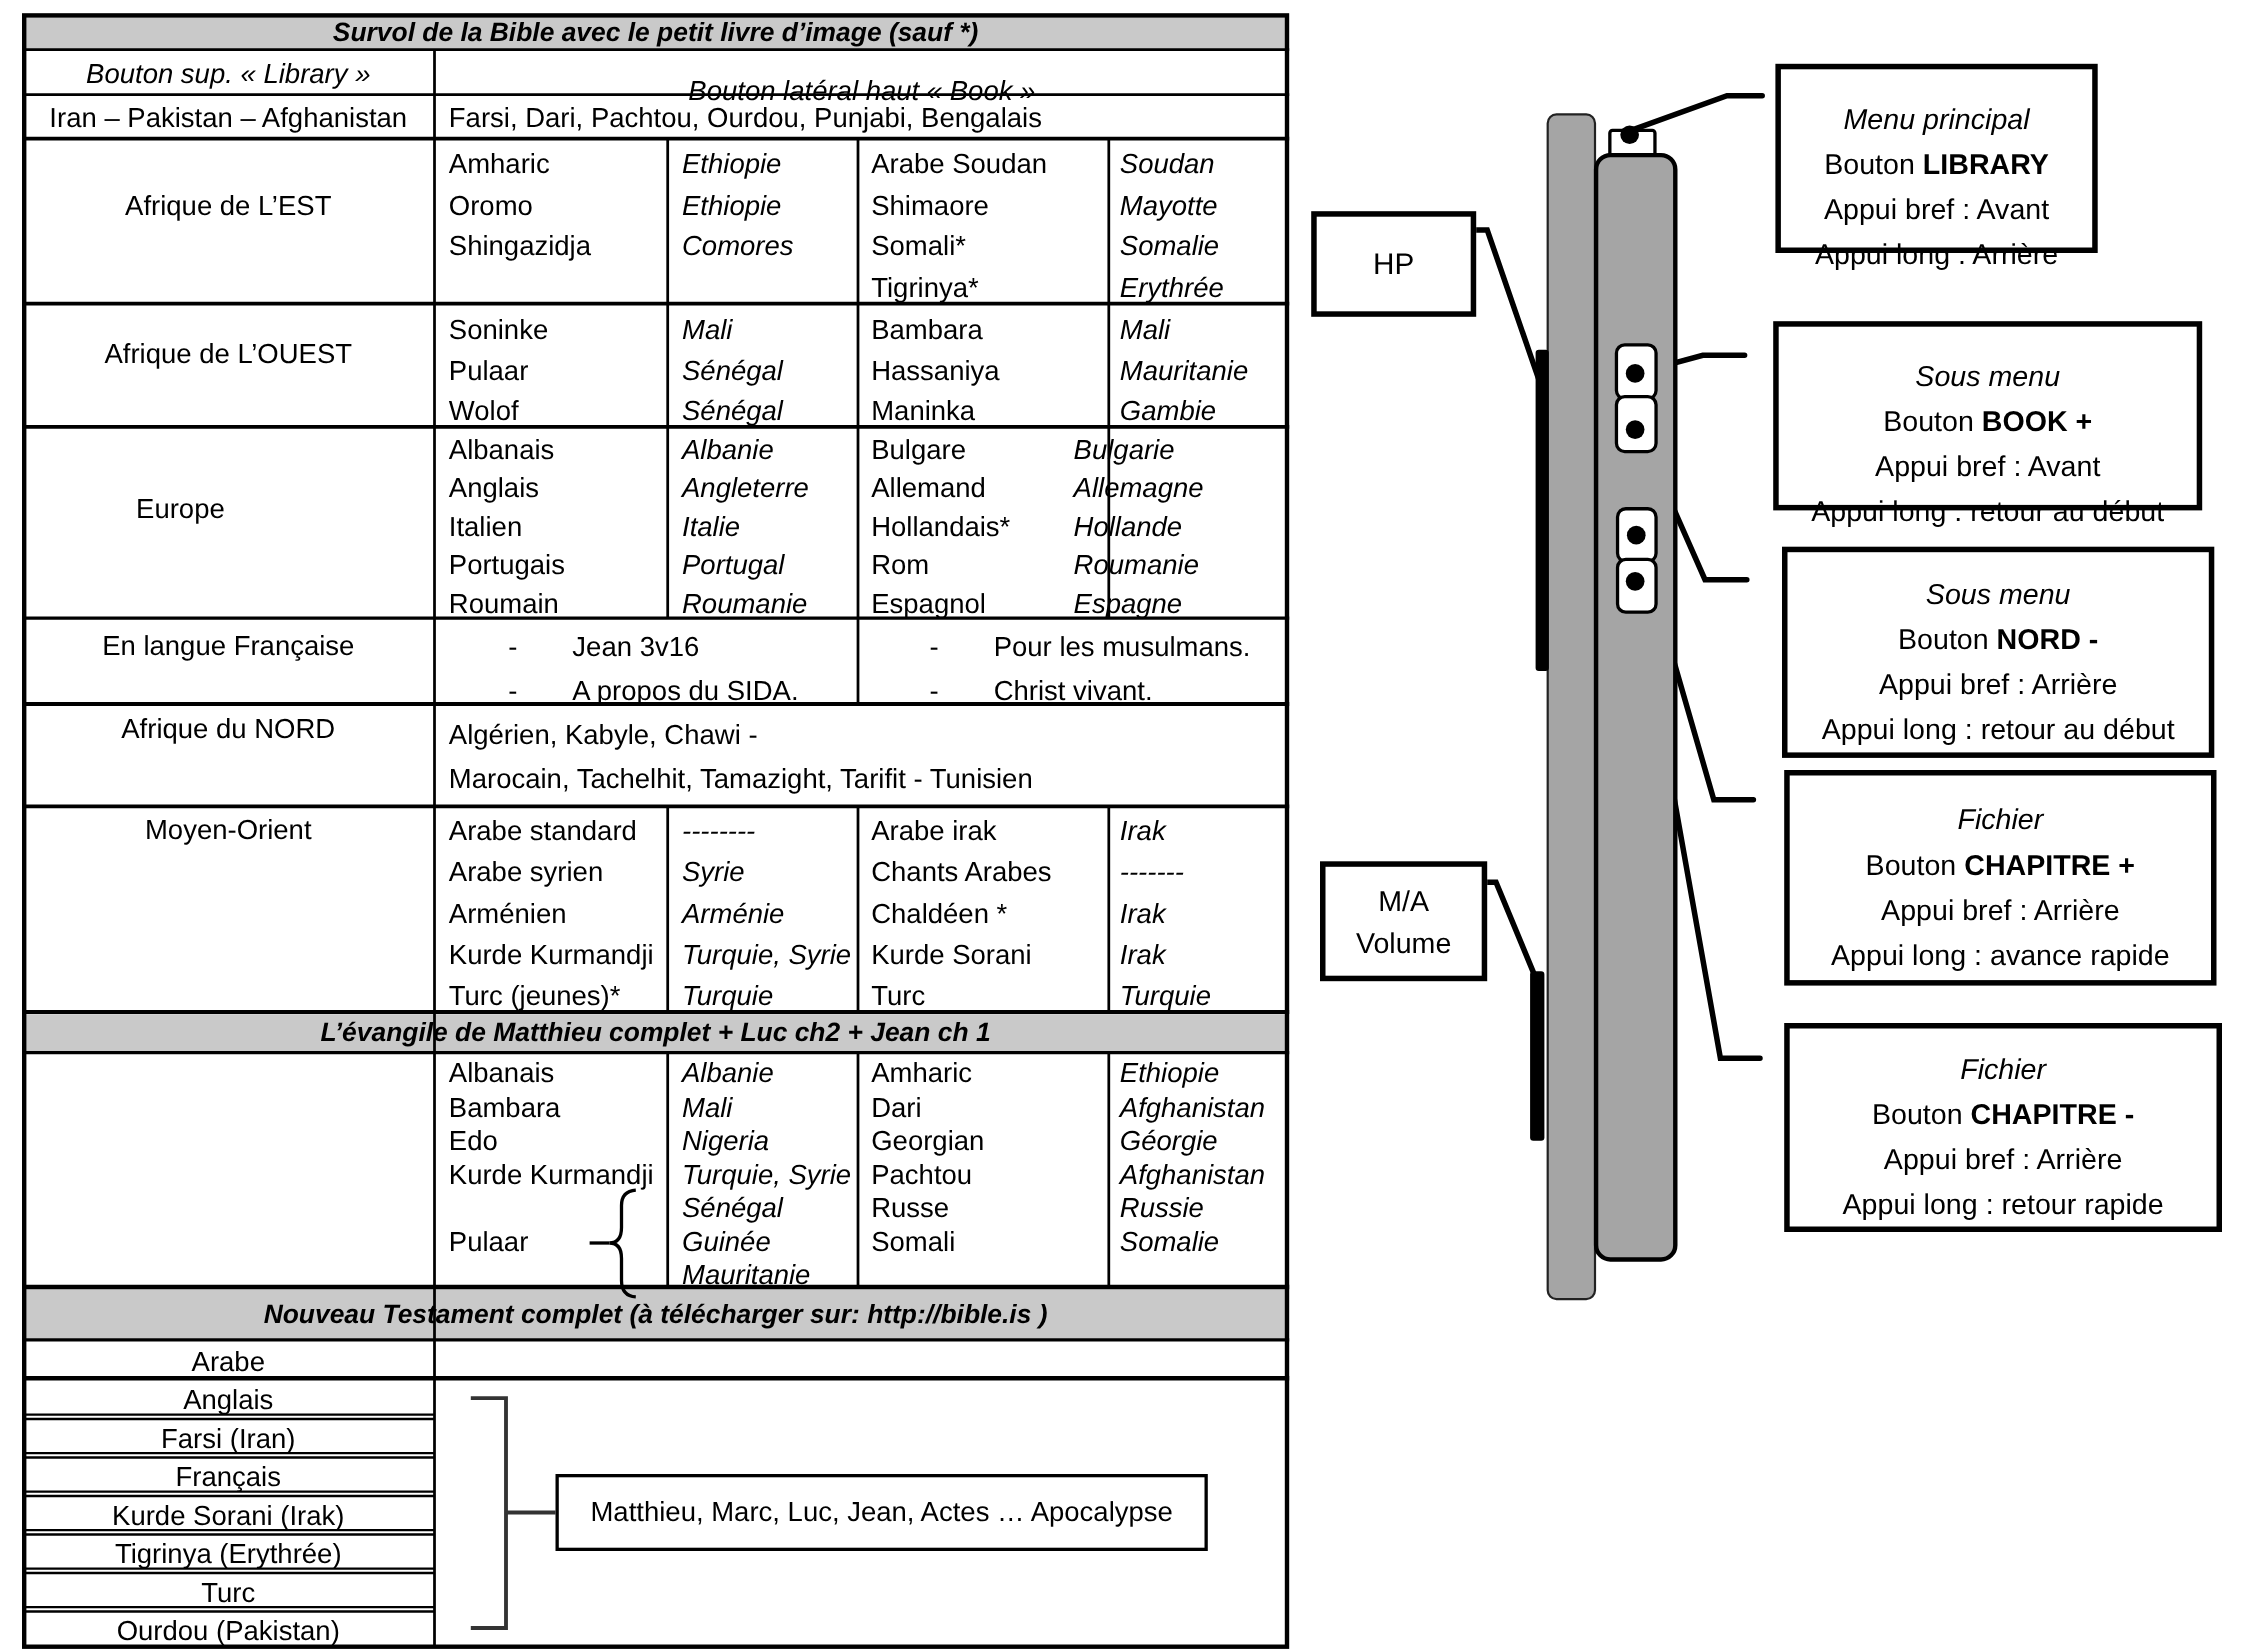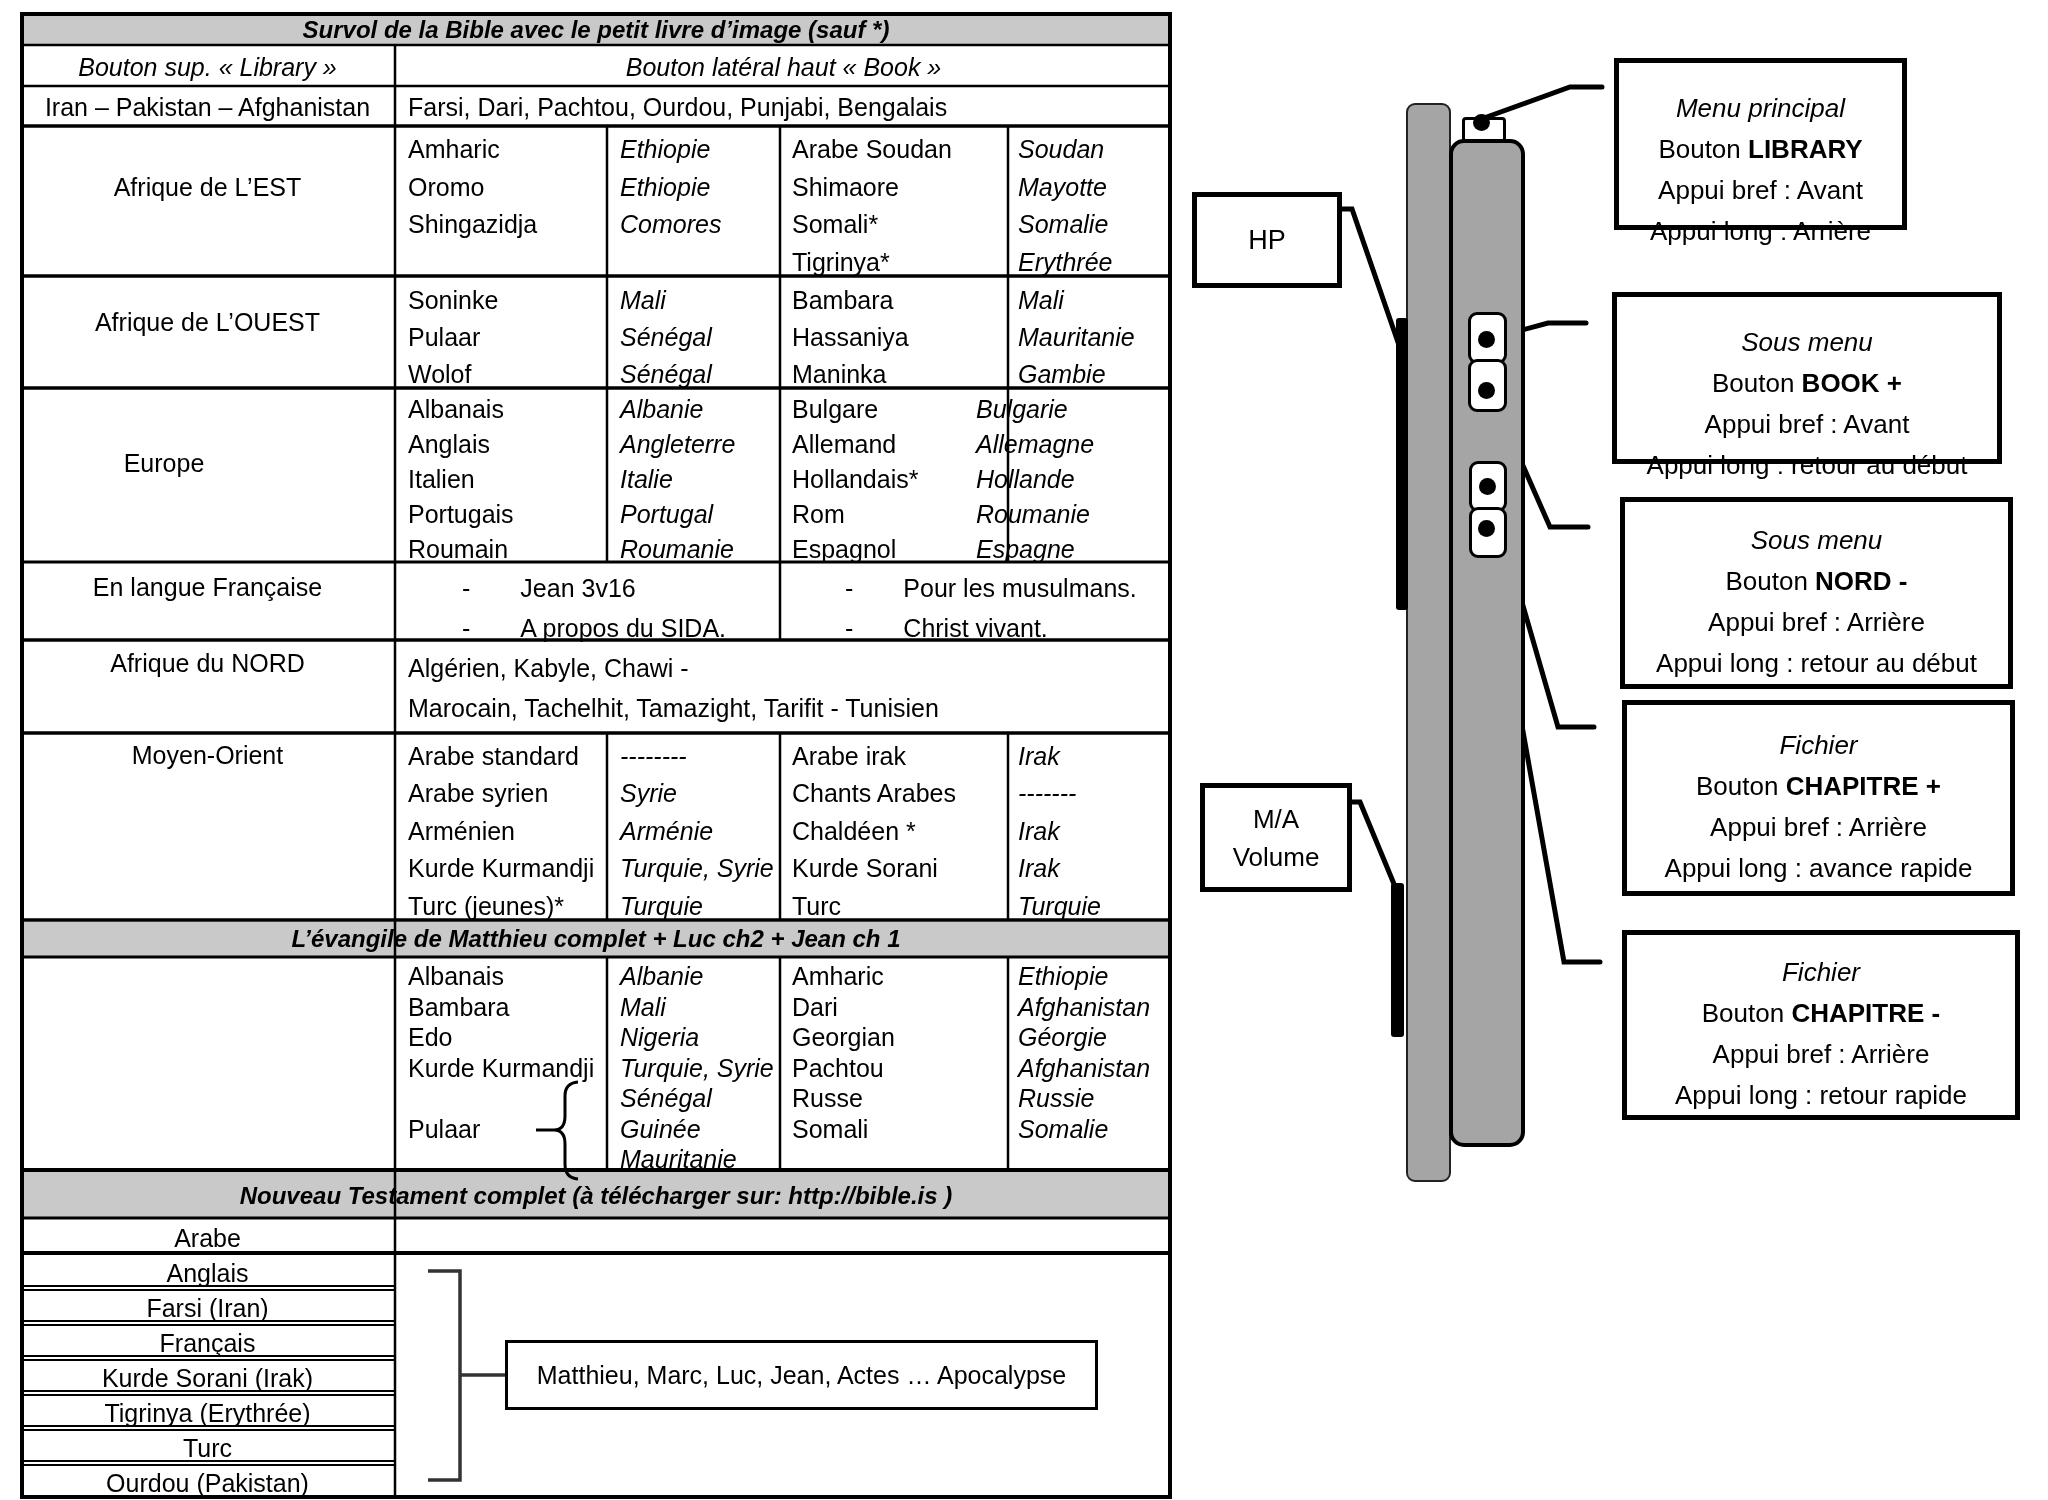--- a/index.html
+++ b/index.html
@@ -104,21 +104,21 @@
       <polyline points="1489,339 1548,323 1586,323"></polyline>
       <polyline points="1490,391 1550,527 1588,527"></polyline>
       <polyline points="1489,488 1558,727 1594,727"></polyline>
       <polyline points="1487,529 1564,962 1600,962"></polyline>
     </g>
   </svg>
 
   <div class="cell hdr ctr" style="left:22px;top:16px;width:1148px;">Survol de la Bible avec le petit livre d’image (sauf *)</div>
 
   <div class="cell it ctr" style="left:20px;top:52px;width:375px;">Bouton sup. « Library »</div>
-  <div class="cell it ctr" style="left:395px;top:52px;width:777px;">Bouton latéral haut « Book »</div>
+  <div class="cell it ctr" style="left:395px;top:68px;width:777px;">Bouton latéral haut « Book »</div>
 
   <div class="cell ctr" style="left:20px;top:92px;width:375px;">Iran – Pakistan – Afghanistan</div>
   <div class="cell" style="left:408px;top:92px;">Farsi, Dari, Pachtou, Ourdou, Punjabi, Bengalais</div>
 
   <div class="cell ctr" style="left:20px;top:172px;width:375px;">Afrique de L’EST</div>
   <div class="cell lh39" style="left:408px;top:131px;">Amharic
 Oromo
 Shingazidja</div>
   <div class="cell lh39 it" style="left:620px;top:131px;">Ethiopie
 Ethiopie

